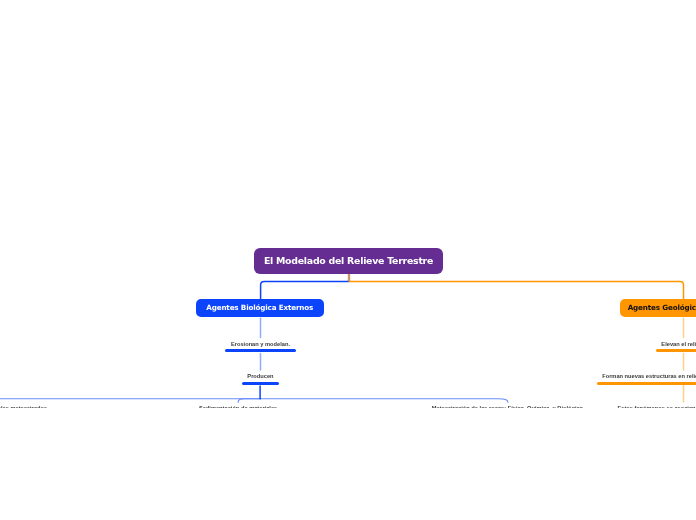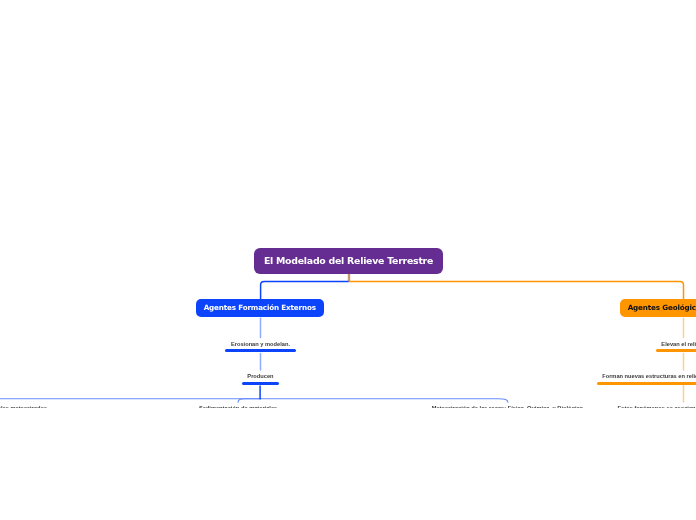--- a/index.html
+++ b/index.html
@@ -80,21 +80,21 @@
         <path d="M683.5 430.8 L681 430.8 C 683 430.8 684.8 431.3 684.8 434.3"></path>
       </g>
     </g>
   </svg>
 
   <div class="pill" id="rootpill">
     <span>El Modelado del Relieve Terrestre</span>
   </div>
 
   <div class="pill" id="bext">
-    <span>Agentes Formación Externos</span>
+    <span>Agentes Biológica Externos</span>
   </div>
   <div class="pill" id="bint">
     <span>Agentes Geológicos Internos</span>
   </div>
 
   <div class="lab blue" style="left:225.44px;top:339.5px;width:70.11px;">
     <span class="t">Erosionan y modelan.</span>
     <span class="bar"></span>
   </div>
 

